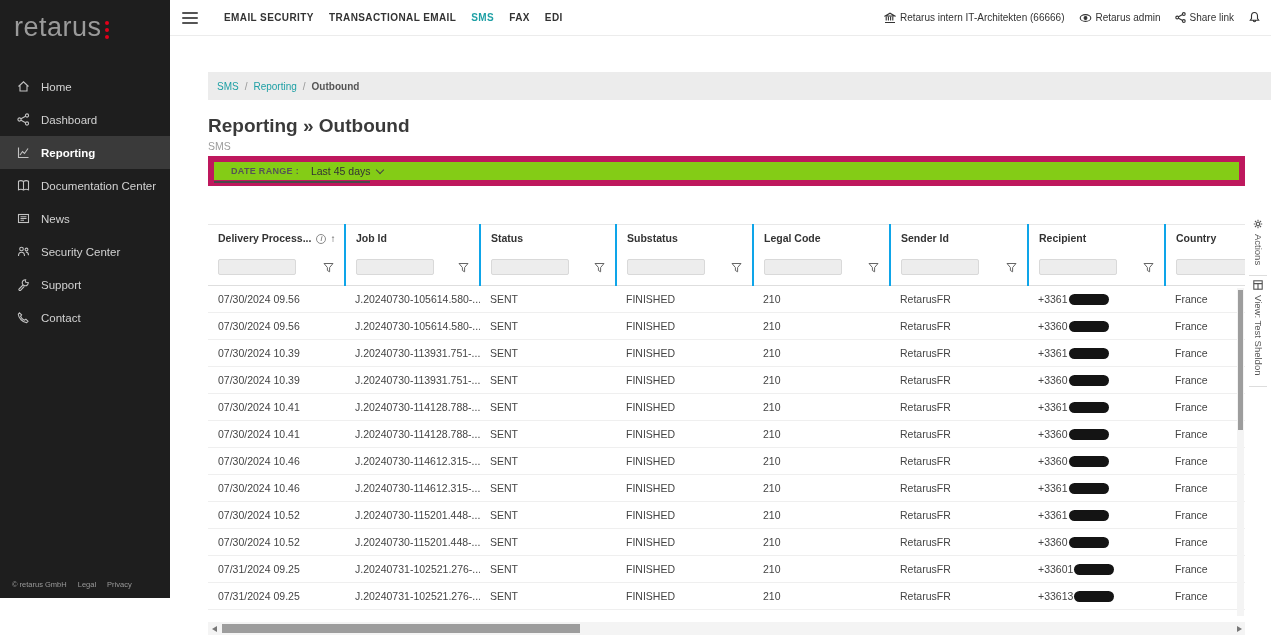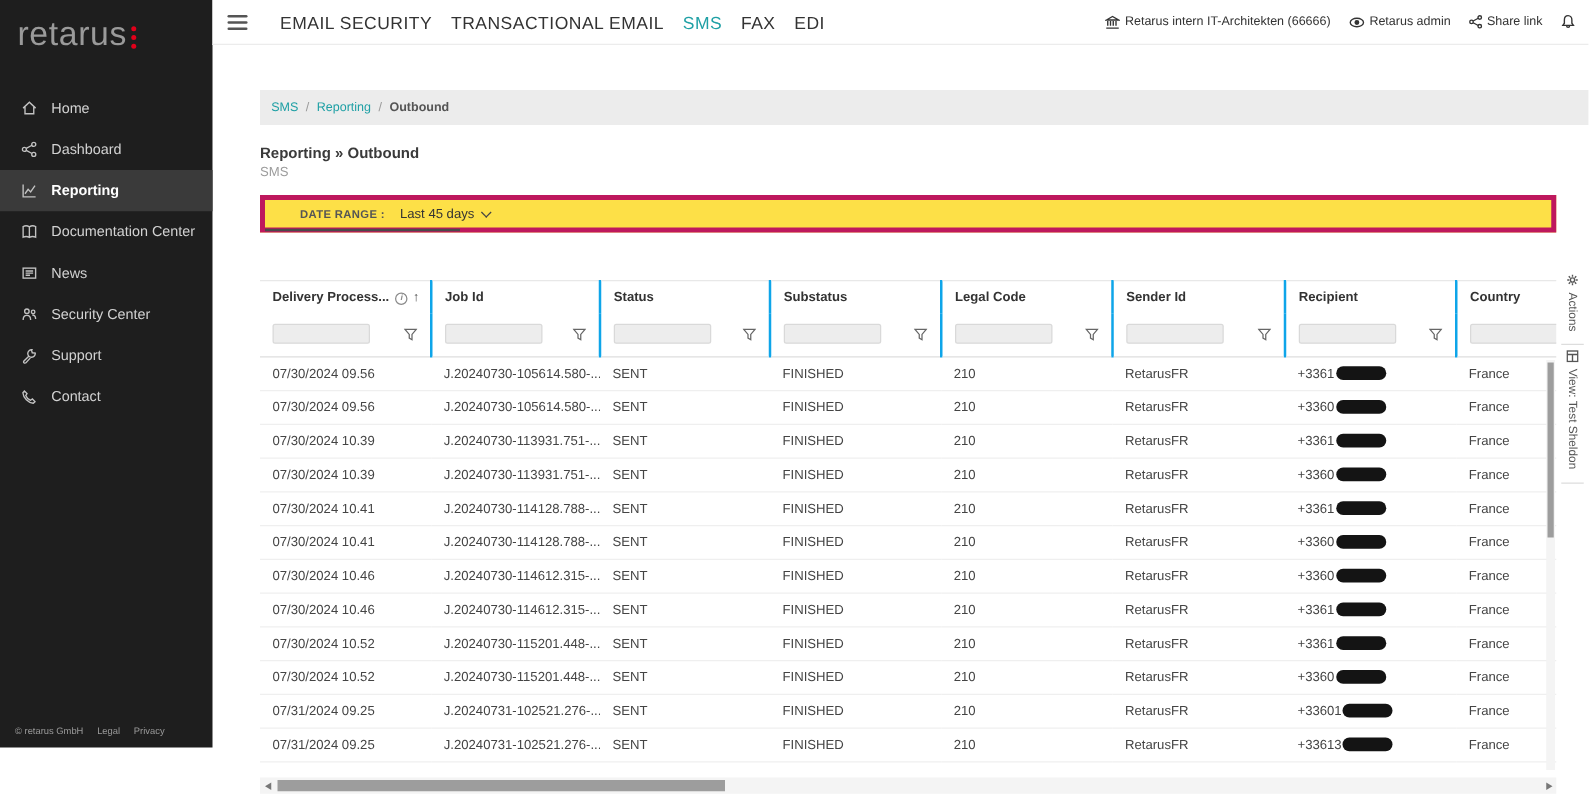--- a/index.html
+++ b/index.html
@@ -21,41 +21,41 @@
   .micon svg { stroke:#c2c2c2; fill:none; stroke-width:1.1; }
   .side-footer { position:absolute; bottom:9px; left:12px; font-size:7.5px; color:#9a9a9a; display:flex; gap:11px;align-items:flex-end; }
   .side-footer span { cursor:pointer; }
 
   
   .topbar { position:absolute; left:170px; top:0; right:0; height:36px; background:#fff;
             display:flex; align-items:center; border-bottom:1px solid #ececec; }
   .hamburger { margin-left:12px; width:16px; display:flex; flex-direction:column; gap:3px; cursor:pointer; }
   .hamburger i { height:2px; background:#555; border-radius:1px; }
   .nav { display:flex; gap:15px; margin-left:26px; }
-  .nav-item { font-size:14px; font-weight:normal; letter-spacing:.4px; color:#333; cursor:pointer; }
+  .nav-item { font-size:10px; font-weight:bold; letter-spacing:.4px; color:#333; cursor:pointer; }
   .nav-item.active { color:#1fa0a5; }
   .top-right { margin-left:auto; display:flex; align-items:center; gap:6px; padding-right:10px; font-size:10px; color:#333; }
   .top-right .grp { display:flex; align-items:center; gap:4px; margin-left:8px; cursor:pointer; }
   .top-right svg { stroke:#333; fill:none; stroke-width:1.1; }
 
   
   .crumbband { position:absolute; left:208px; top:72px; right:0; height:28px; background:#ececec;
                display:flex; align-items:center; padding-left:9px; font-size:10px; gap:6px; }
   .crumb-link { color:#1fa0a5; cursor:pointer; }
   .crumb-sep { color:#999; }
   .crumb-current { color:#555;font-weight:bold; }
 
   
   .page-head { position:absolute; left:208px; top:115px; }
-  .page-title { font-size:12px; font-weight:bold; color:#3a3a3a; }
+  .page-title { font-size:19px; font-weight:bold; color:#3a3a3a; }
   .page-sub { font-size:10.5px; color:#9c9c9c; margin-top:3px; }
 
   
-  .filterbar { position:absolute; left:208px; top:156px; right:26px; height:30px; border:4px solid #be185d;
-               background:#fde047; display:flex; align-items:center; padding-left:28px; gap:12px; }
+  .filterbar { position:absolute; left:208px; top:156px; right:26px; height:30px; border:6px solid #be185d;
+               background:#84cc16; display:flex; align-items:center; padding-left:17px; gap:12px; }
   .fb-label { font-size:9px; font-weight:bold; color:#555; letter-spacing:.3px; }
   .fb-value { font-size:10.5px; color:#333; display:flex; align-items:center; gap:7px; cursor:pointer; }
   .chev { width:6px; height:6px; border-right:1.5px solid #444; border-bottom:1.5px solid #444;
           transform:rotate(45deg); margin-top:-3px; }
   .fb-underline { position:absolute; left:0; bottom:-3px; width:156px; height:2px; background:#4a4a4a; }
 
   
   .table-panel { position:absolute; left:208px; top:191px; right:26px; bottom:16px; overflow:hidden; background:#fff; }
   table { border-collapse:collapse; table-layout:fixed; width:1107px; margin-top:33px; }
   col.c0{width:137px} col.c1{width:135px} col.c2{width:136px} col.c3{width:137px}

